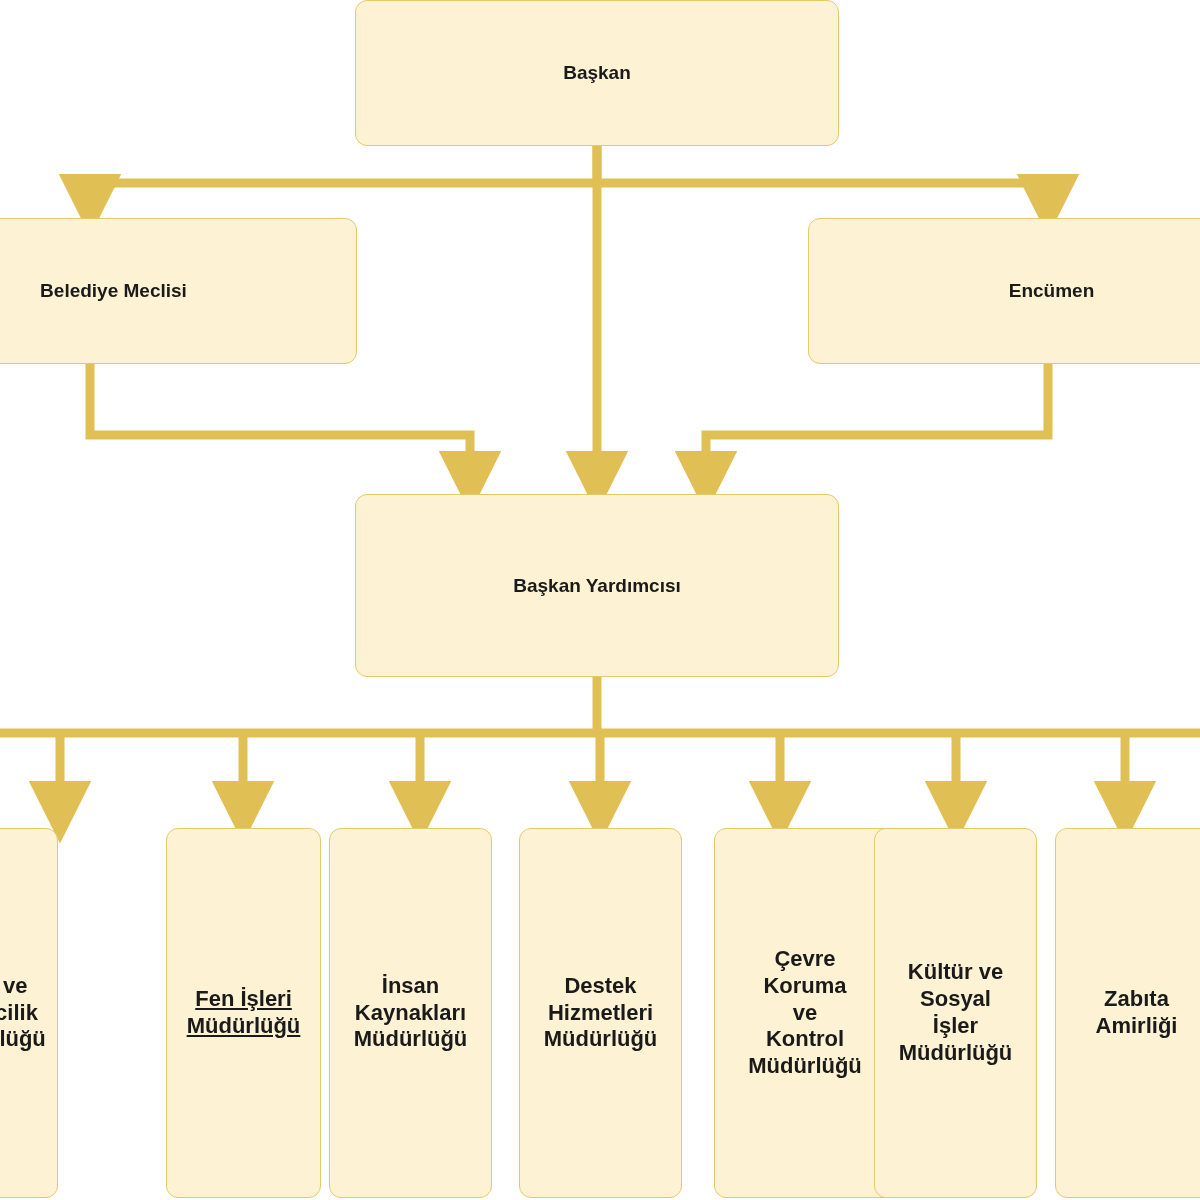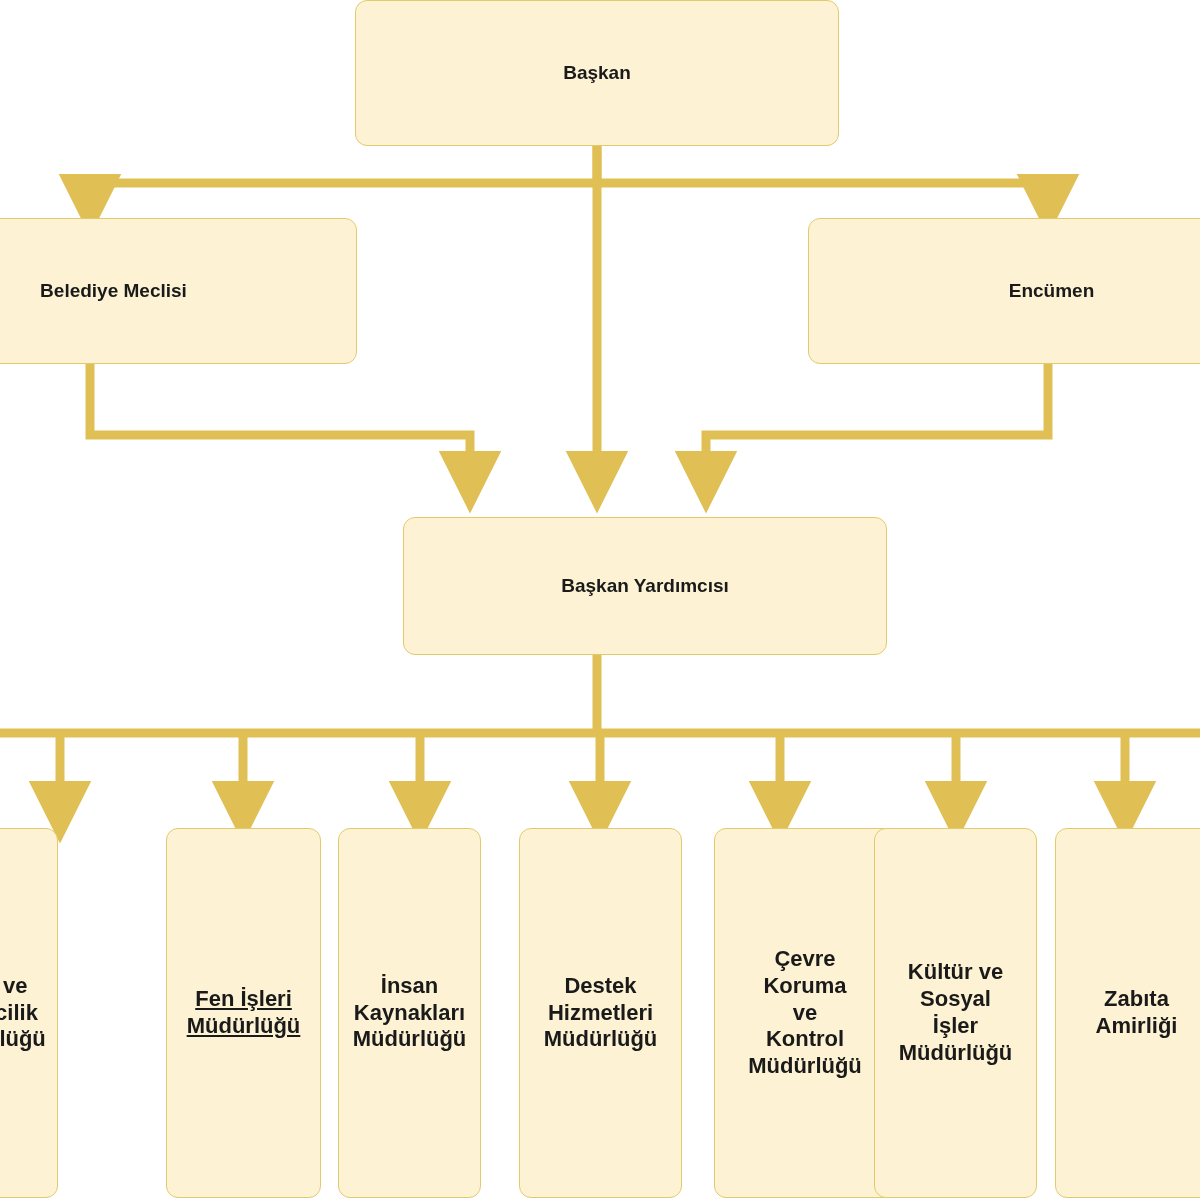--- a/index.html
+++ b/index.html
@@ -92,36 +92,36 @@
   </div>
 
   <div class="node lvl1" style="left:-130px; top:218px; width:487px; height:146px;">
     <span class="label">Belediye Meclisi</span>
   </div>
 
   <div class="node lvl1" style="left:808px; top:218px; width:487px; height:146px;">
     <span class="label">Encümen</span>
   </div>
 
-  <div class="node lvl2" style="left:355px; top:517px; width:484px; height:138px;margin-left:48px;">
+  <div class="node lvl2" style="left:355px; top:494px; width:484px; height:183px;">
     <span class="label">Başkan Yardımcısı</span>
   </div>
 
   <div class="node lvl3" style="left:-80px; top:828px; width:138px; height:370px;">
     <span class="label">İmar ve
 Şehircilik
 Müdürlüğü</span>
   </div>
 
   <div class="node lvl3" style="left:166px; top:828px; width:155px; height:370px;text-decoration:underline;">
     <span class="label">Fen İşleri
 Müdürlüğü</span>
   </div>
 
-  <div class="node lvl3" style="left:338px; top:828px; width:143px; height:370px;">
+  <div class="node lvl3" style="left:329px; top:828px; width:163px; height:370px;">
     <span class="label">İnsan
 Kaynakları
 Müdürlüğü</span>
   </div>
 
   <div class="node lvl3" style="left:519px; top:828px; width:163px; height:370px;">
     <span class="label">Destek
 Hizmetleri
 Müdürlüğü</span>
   </div>

